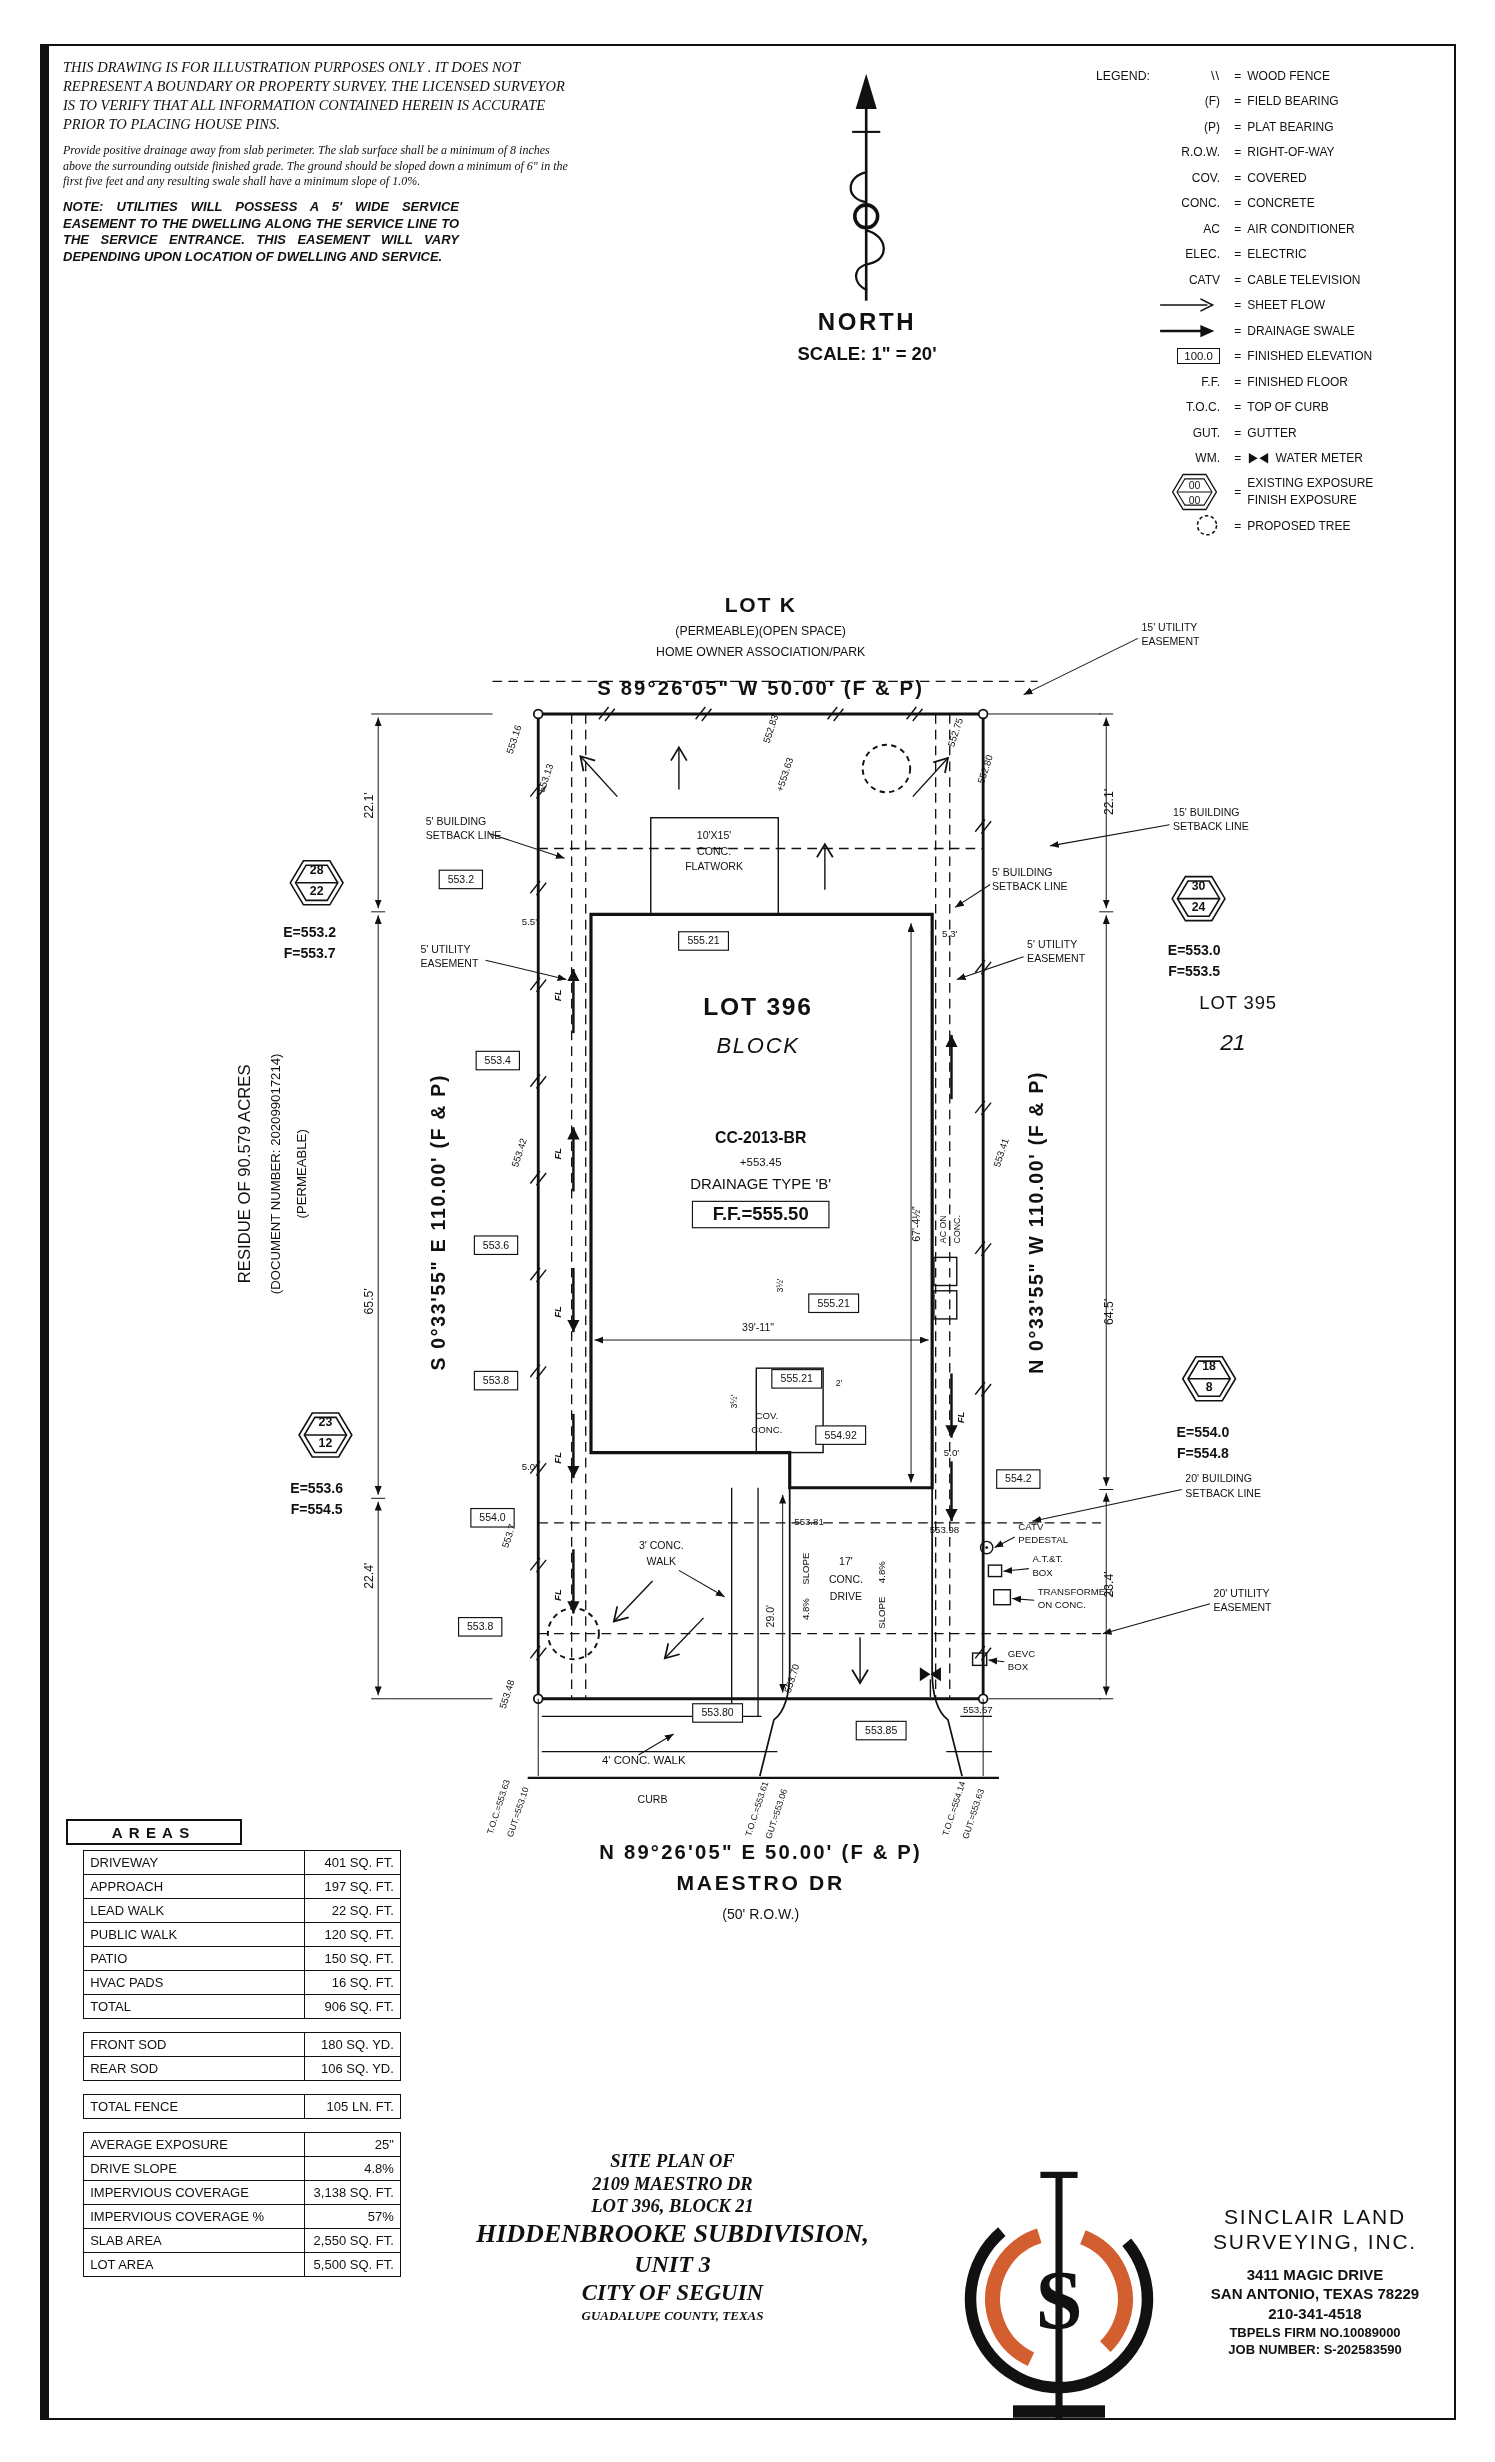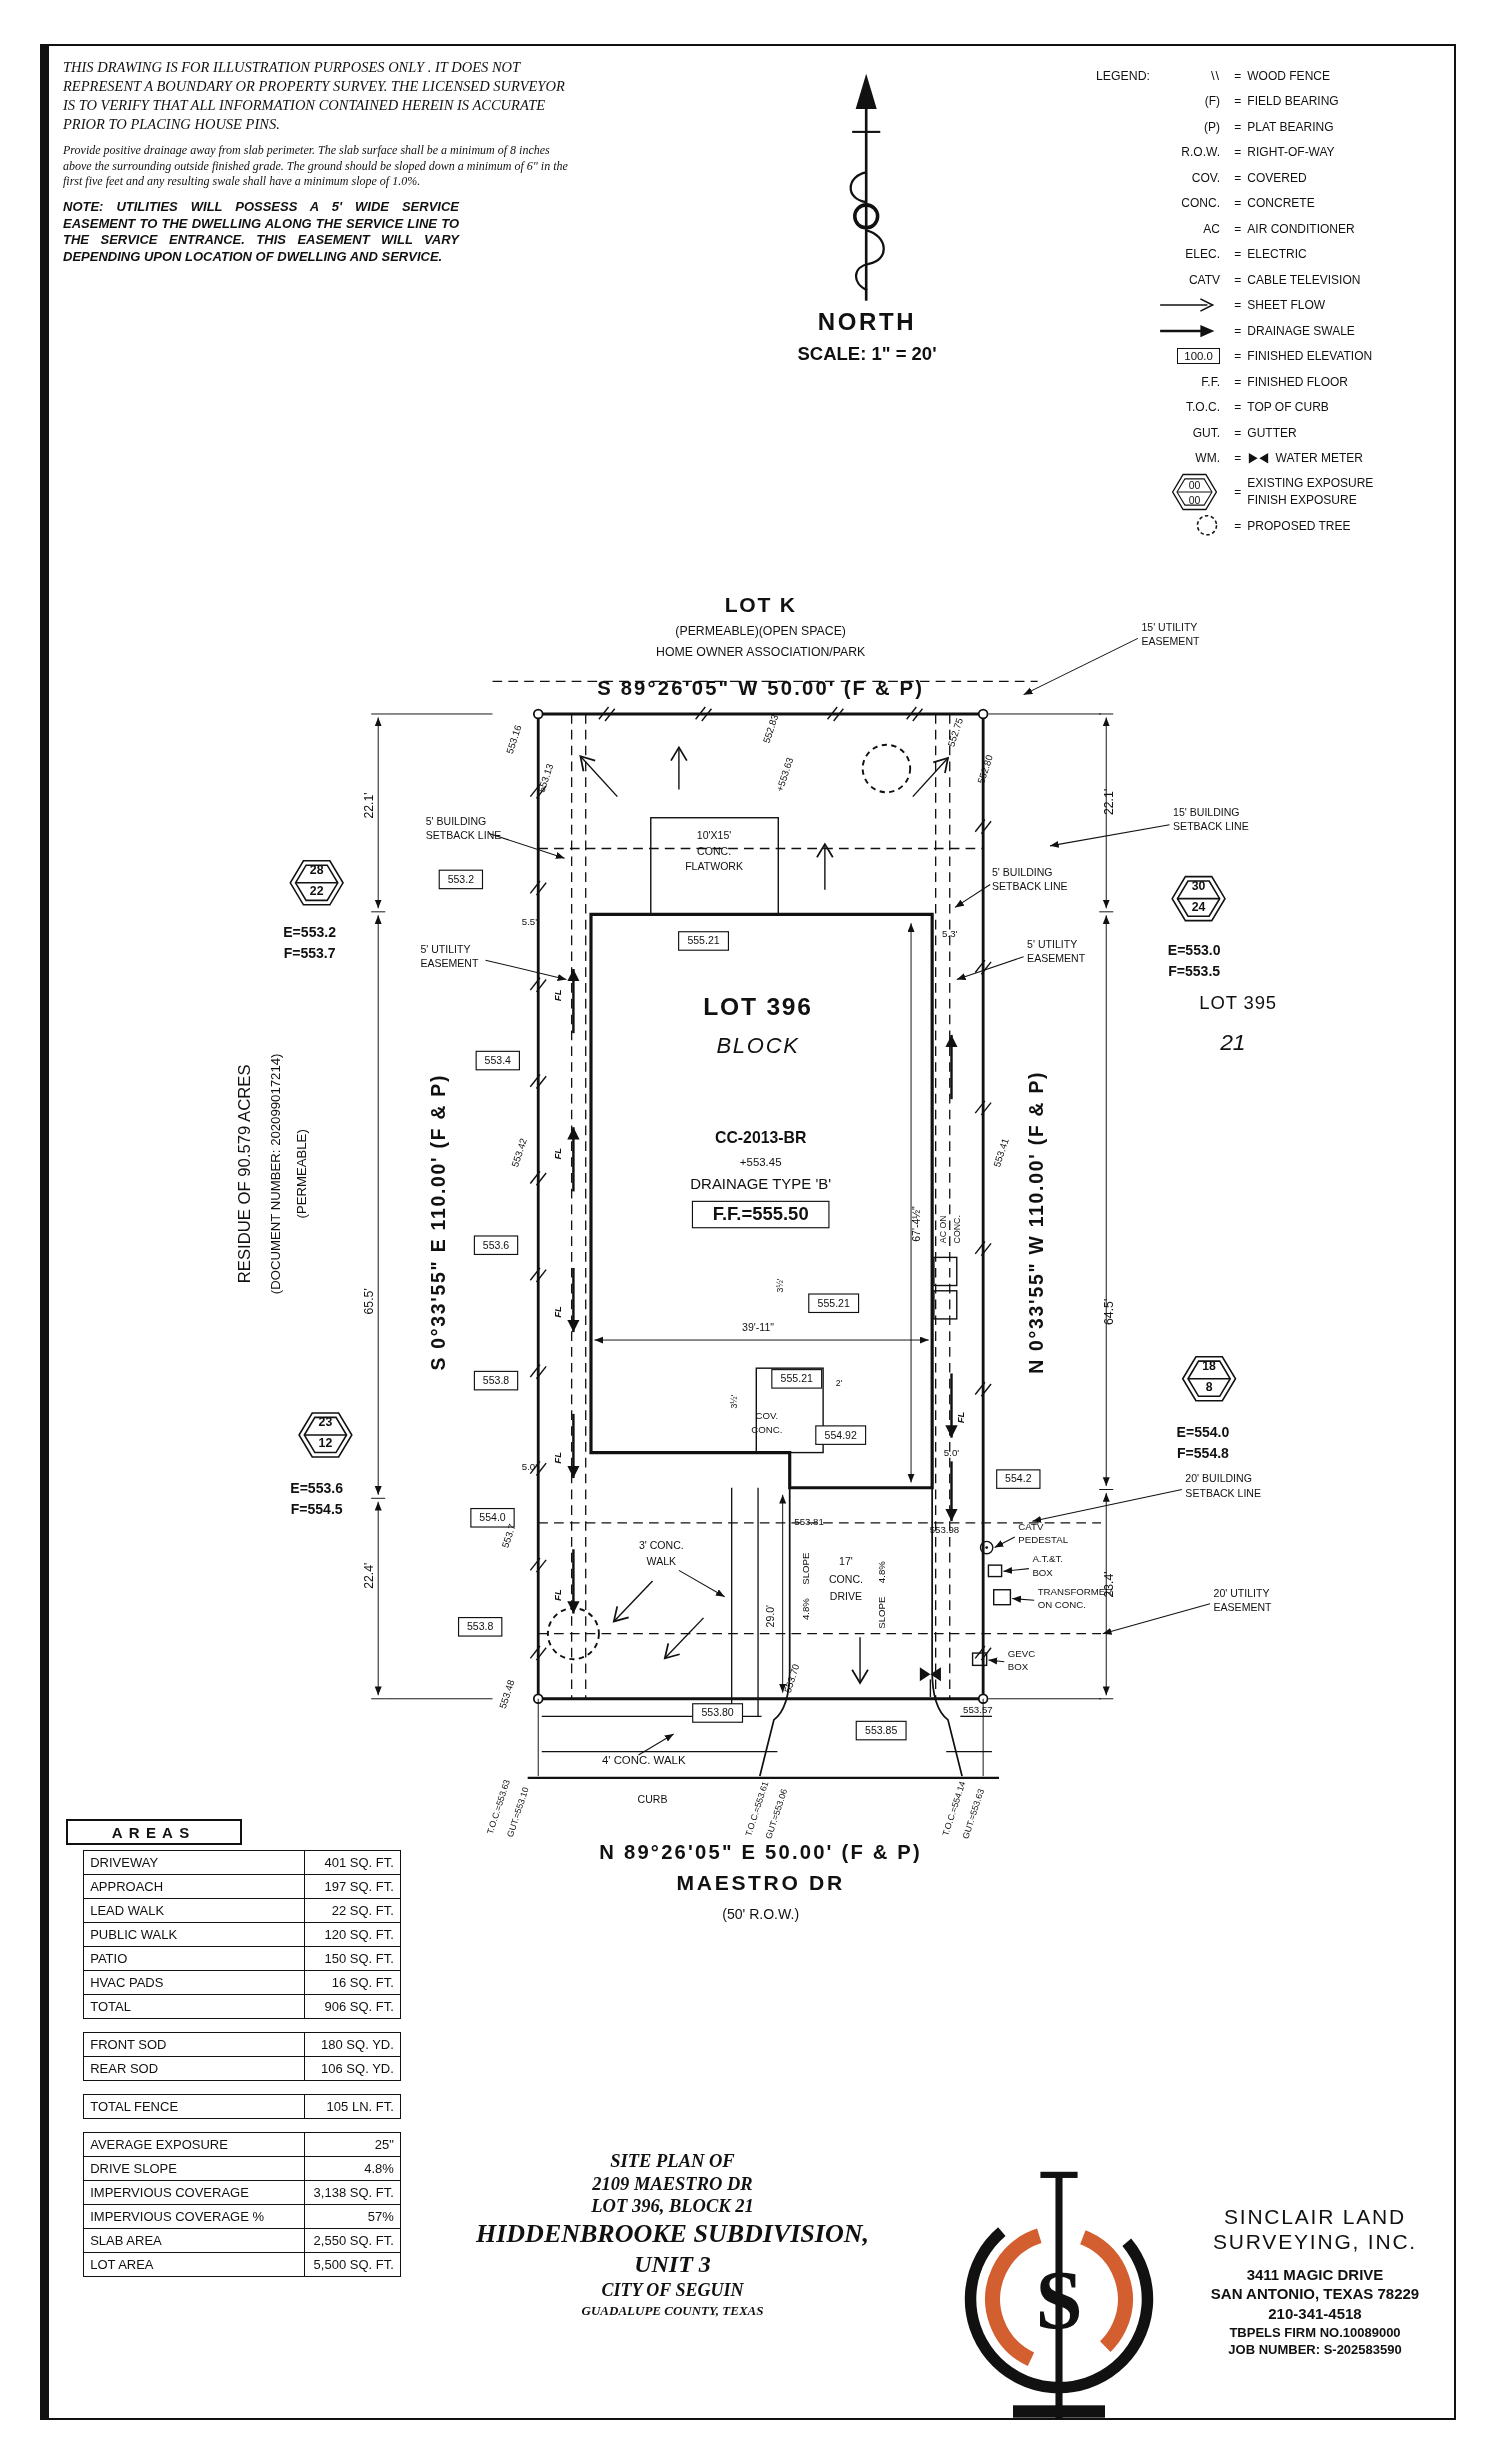--- a/index.html
+++ b/index.html
@@ -43,21 +43,21 @@
   .ar-row.first .ar-l,.ar-row.first .ar-v{border-top:1.4px solid #111;}
   .ar-row.gap .ar-l,.ar-row.gap .ar-v{border:none;height:13px;padding:0;}
   .ar-row.aftergap .ar-l,.ar-row.aftergap .ar-v{border-top:1.4px solid #111;}
   
   .tb{position:absolute;left:400px;top:2109px;width:545px;text-align:center;
       font-family:"Liberation Serif",serif;font-weight:bold;font-style:italic;margin-top:40px;}
   .tb div{margin:1.8px 0;}
   .tb1,.tb2,.tb3{font-size:18.5px;}
   .tb4{font-size:26px;}
   .tb5{font-size:24px;}
-  .tb6{font-size:18px;}
+  .tb6{font-size:23px;}
   .tb7{font-size:13px;}
   .tb-sign{margin-top:12.3px;font-family:"Liberation Sans",sans-serif;font-style:normal;
            font-size:13px;width:281px;margin-left:auto;margin-right:auto;text-align:left;}
   .sig-row{margin:8px 0;}
   .sig-label{display:inline-block;min-width:91px;font-weight:bold;}
   .sig-val{display:inline-block;border-bottom:1.6px solid #111;padding:0 14px 0.9px 14px;font-weight:bold;}
   
   .logo{position:absolute;left:948px;top:2170px;width:222px;height:253px;}
   .company{position:absolute;left:1171px;top:2204px;width:288px;text-align:center;}
   .co-n{font-size:21px;letter-spacing:1.8px;line-height:1.2;}

